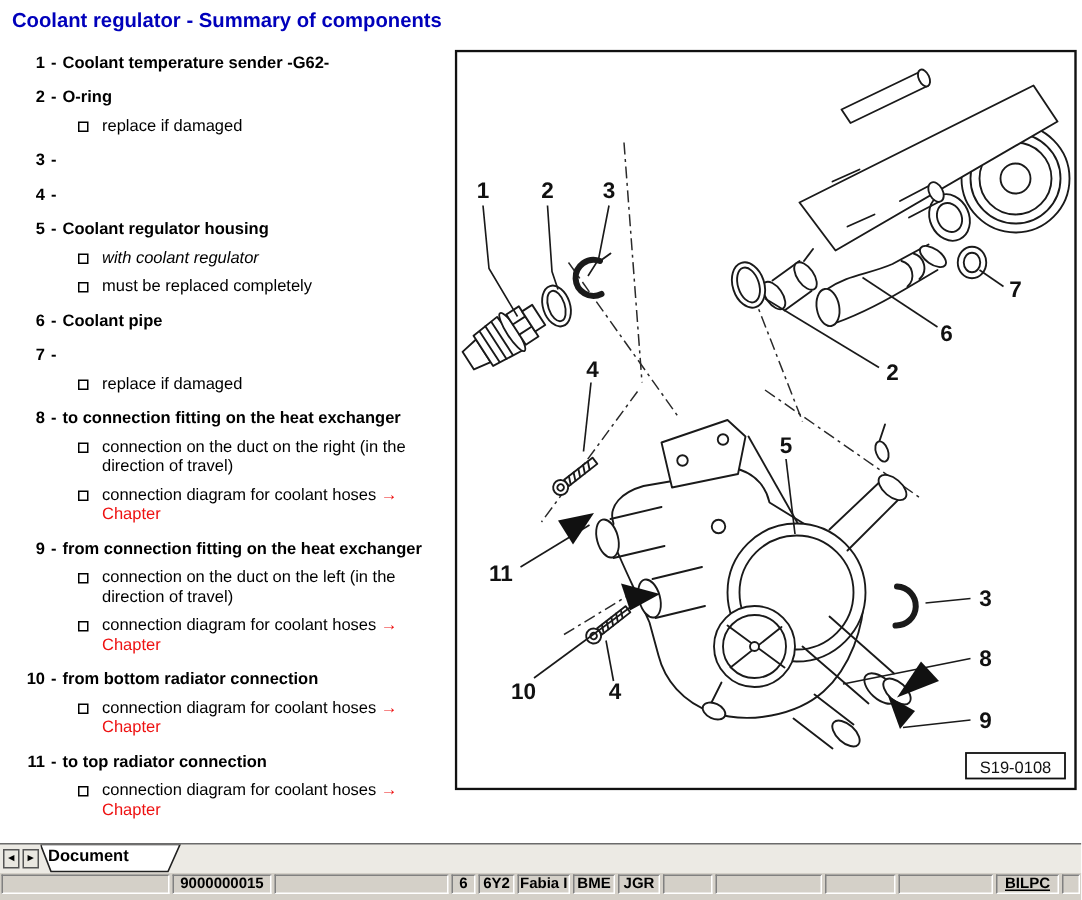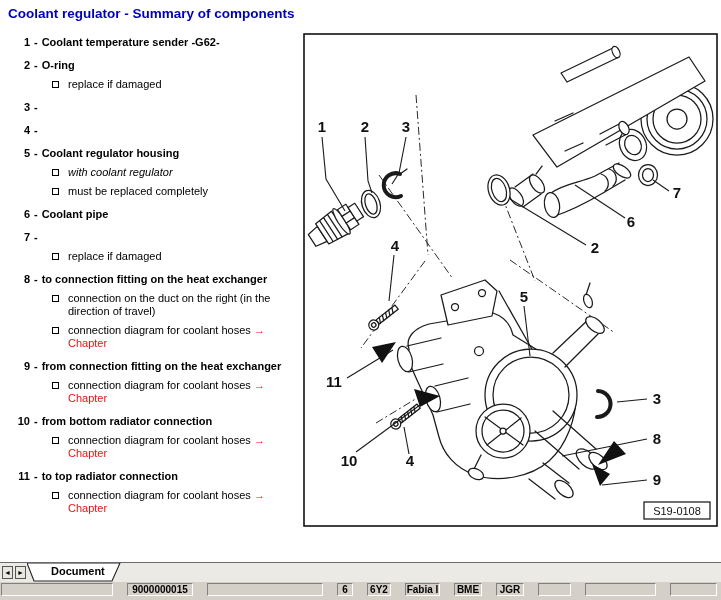--- a/index.html
+++ b/index.html
@@ -28,24 +28,24 @@
   .num{font:bold 15px "Liberation Sans",sans-serif;fill:#111;text-anchor:middle;}
   .code-text{font:11px "Liberation Sans",sans-serif;fill:#111;text-anchor:middle;}
   
   .tabbar{position:absolute;left:0;top:562px;width:721px;height:20px;background:#eceae4;
           border-top:1px solid #6b6b6b;}
   .tab-btn{position:absolute;top:3px;width:11px;height:13px;background:#e9e7e0;border:1px solid #555;
            font-size:7px;line-height:12px;text-align:center;color:#000;cursor:pointer;padding:0;}
   .tab-btn.prev{left:2px;}
   .tab-btn.next{left:15px;}
   .tab-wrap{position:absolute;left:27px;top:0;width:100px;height:19px;cursor:pointer;}
-  .tab-label{position:absolute;left:24px;top:2px;font-size:11px;font-weight:bold;}
+  .tab-label{position:absolute;left:5px;top:2px;font-size:11px;font-weight:bold;}
   
   .statusbar{position:absolute;left:0;top:582px;width:721px;height:18px;background:#d4d0c8;
-             display:flex;align-items:center;gap:14px;padding:2px 1px 6px 1px;box-sizing:border-box;}
+             display:flex;align-items:center;gap:2px;padding:2px 1px 6px 1px;box-sizing:border-box;}
   .sb-cell{height:13px;background:#d4d0c8;border-top:1px solid #808080;border-left:1px solid #808080;
            border-bottom:1px solid #fff;border-right:1px solid #fff;
            font-size:10px;font-weight:bold;line-height:12px;text-align:center;overflow:hidden;
            box-sizing:border-box;flex:0 0 auto;}
 </style>
 </head>
 <body>
 
 <div class="page">
 
@@ -110,20 +110,24 @@
         <span class="c-text">connection on the duct on the right (in the direction of travel)</span>
       </span>
       <span class="c-sub" style="display: flex;">
         <span class="c-box"></span>
         <span class="c-text">connection diagram for coolant hoses <span class="c-link">→ Chapter</span></span>
       </span>
       <span class="c-main" style="display: flex;">
         <span class="c-num">9</span>
         <span class="c-dash">-</span>
         <span class="c-label">from connection fitting on the heat exchanger</span>
+      </span>
+      <span class="c-sub" style="display: flex;">
+        <span class="c-box"></span>
+        <span class="c-text">connection on the duct on the left (in the direction of travel)</span>
       </span>
       <span class="c-sub" style="display: flex;">
         <span class="c-box"></span>
         <span class="c-text">connection diagram for coolant hoses <span class="c-link">→ Chapter</span></span>
       </span>
       <span class="c-main" style="display: flex;">
         <span class="c-num">10</span>
         <span class="c-dash">-</span>
         <span class="c-label">from bottom radiator connection</span>
       </span>

